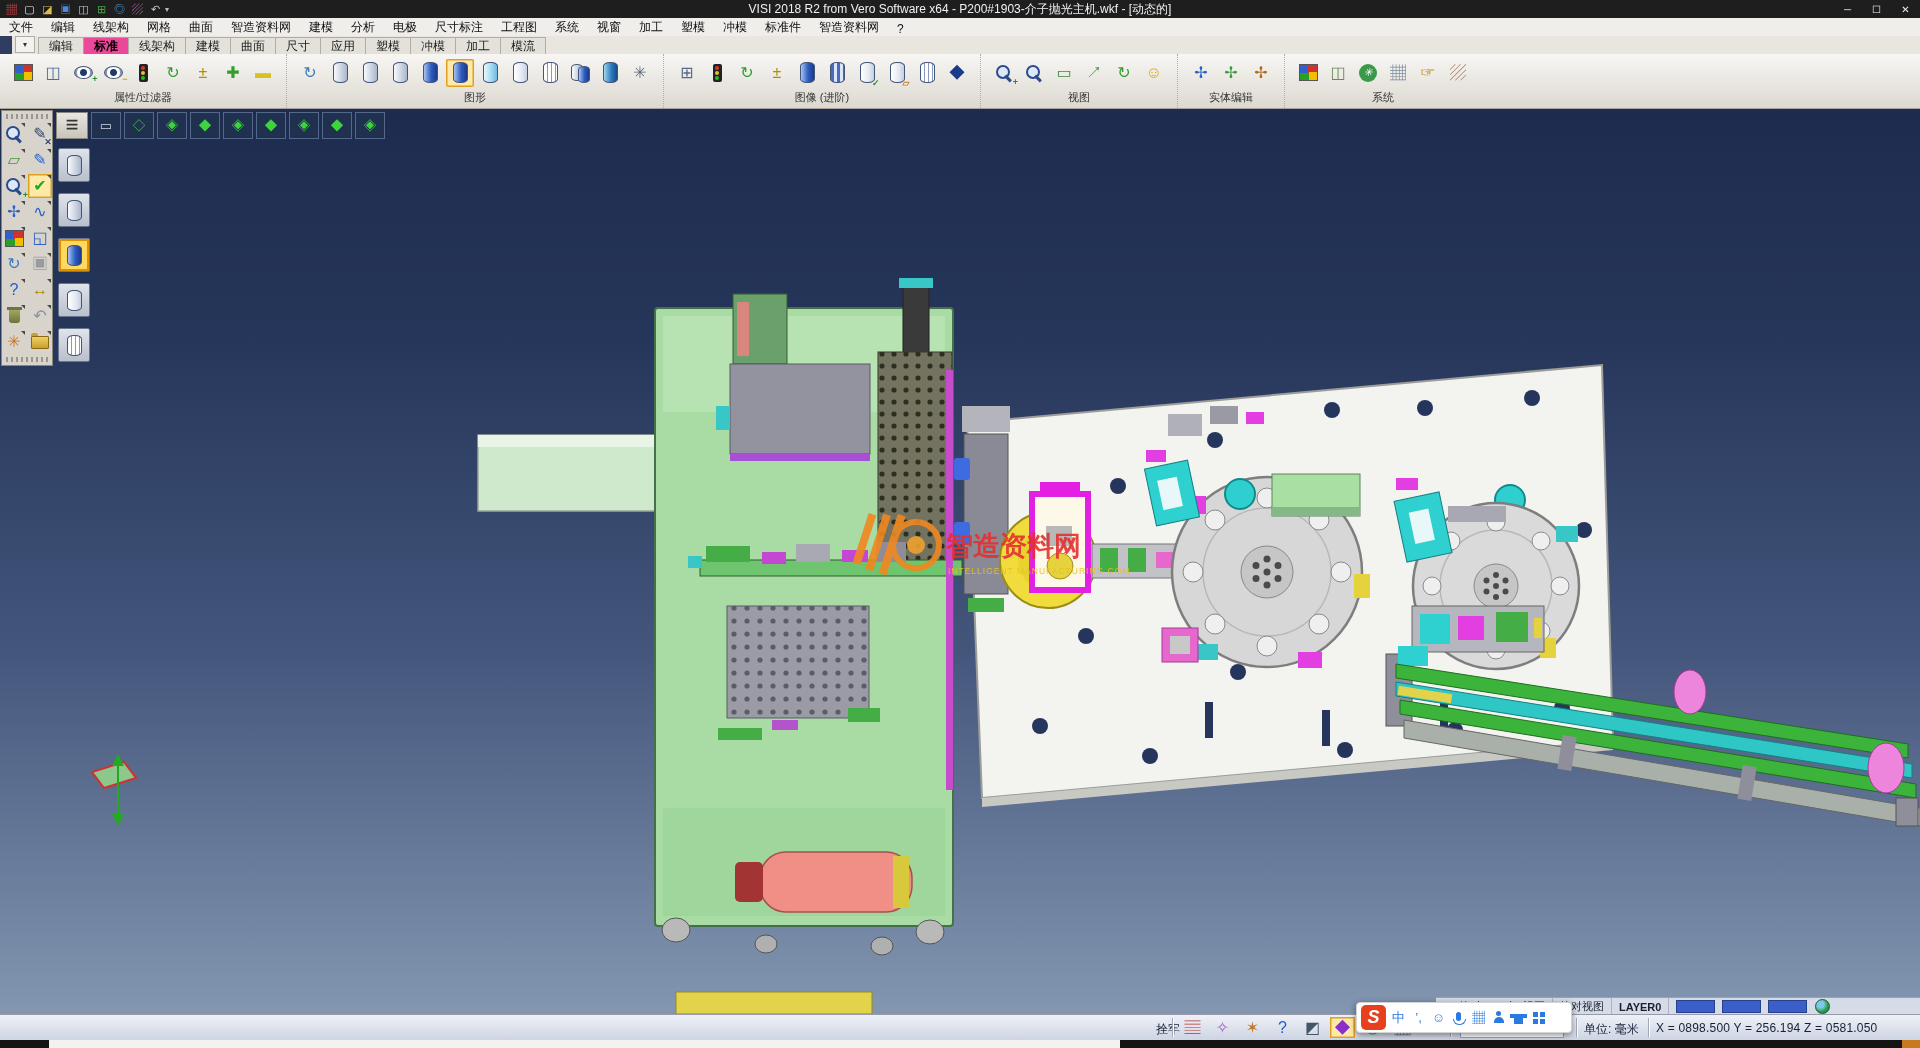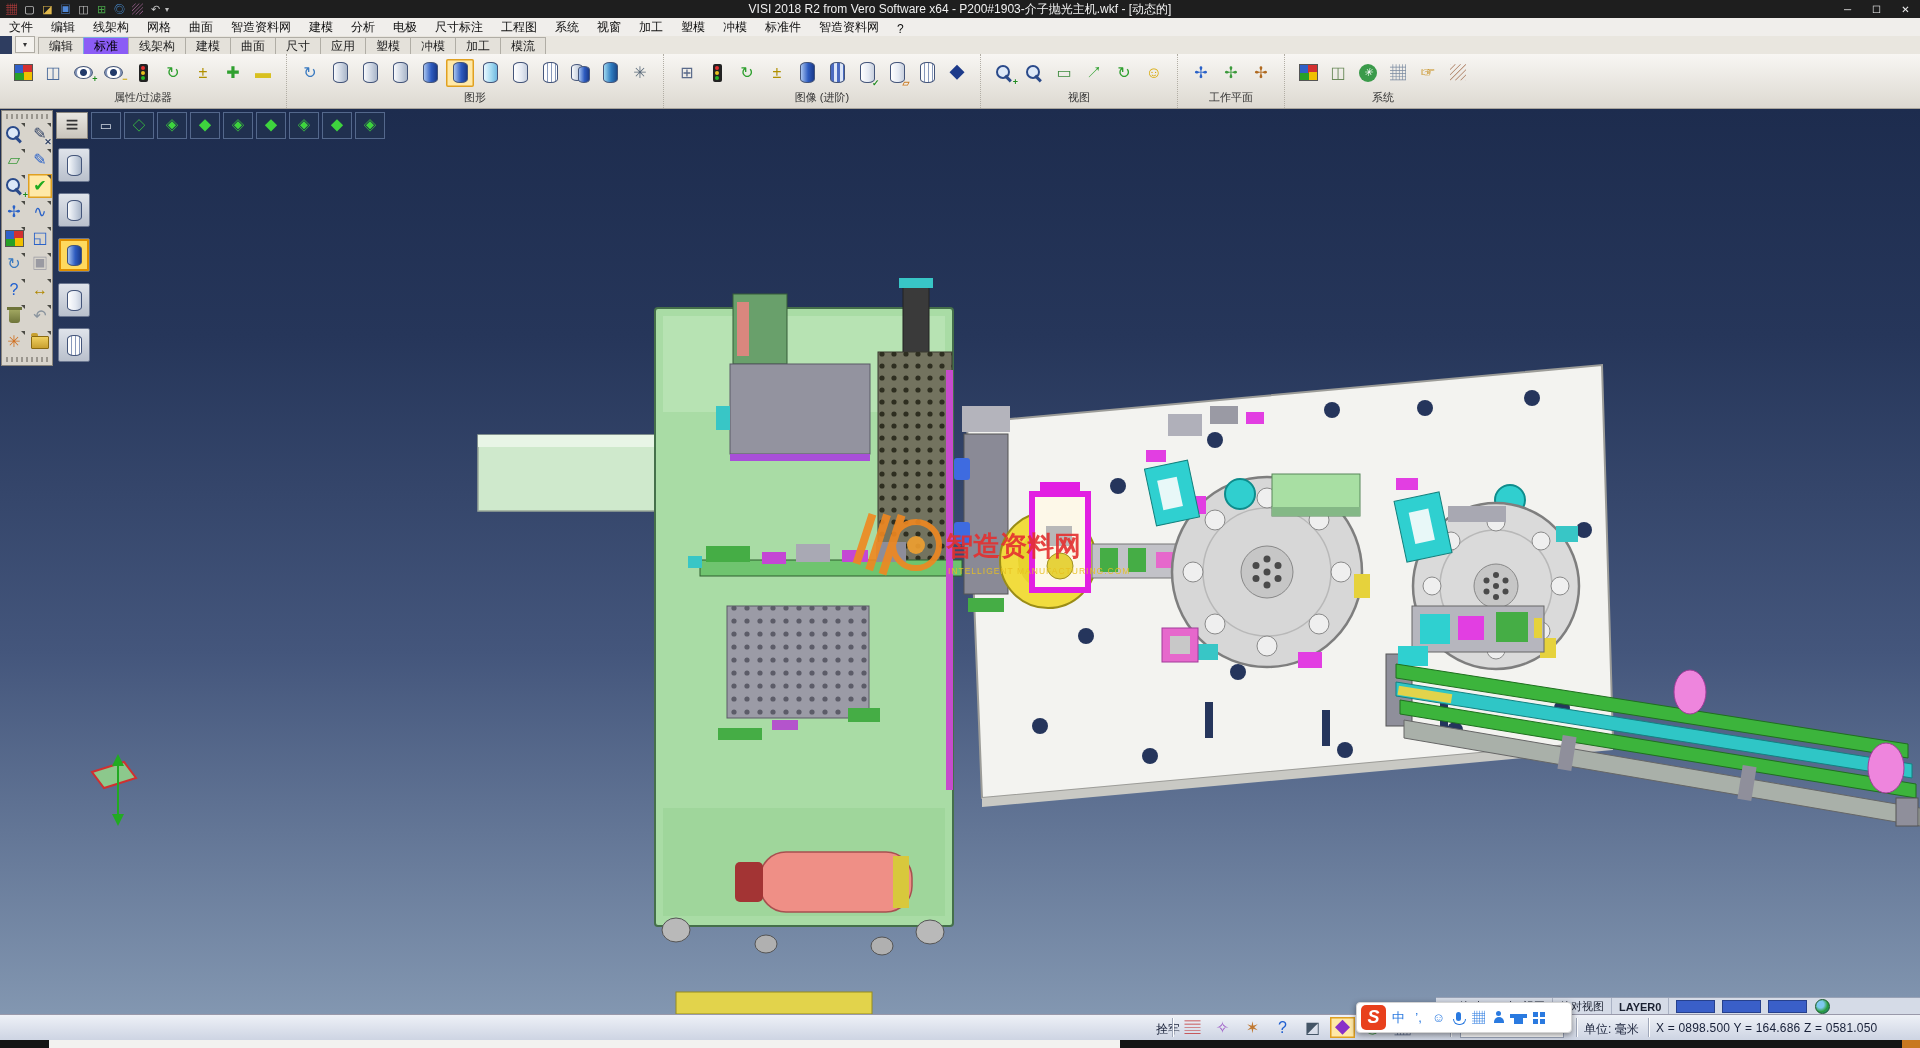--- a/index.html
+++ b/index.html
@@ -17,21 +17,21 @@
 
   
   #menubar{position:absolute;top:18px;left:0;right:0;height:18px;background:#f0eeeb;border-bottom:1px solid #d8d5cf;display:flex;align-items:flex-end;font-size:12px;z-index:40}
   .menu-item{padding:0 9px;display:flex;align-items:center;color:#101010;cursor:default}
 
   
   #tabbar{position:absolute;top:36px;left:0;right:0;height:18px;background:#e9e6df;display:flex;align-items:flex-end;font-size:12px;z-index:40}
   .corner{width:12px;height:18px;background:#2e3d60}
   .tab-drop{width:18px;height:15px;margin:0 3px 1px 3px;display:flex;align-items:center;justify-content:center;font-size:8px;border:1px solid #b0ada5;background:#f4f2ee;color:#333}
   .tab{height:15px;line-height:14px;padding:1px 10px 0;border:1px solid #b0ada5;border-bottom:none;background:#e4e1da;margin-right:-1px;color:#222;white-space:nowrap}
-  .tab.active{background:#8b5cf6;border-color:#7aabdd;font-weight:normal;color:#000}
+  .tab.active{background:#ec4899;border-color:#7aabdd;font-weight:bold;color:#000}
 
   
   #toolbar{position:absolute;top:54px;left:0;right:0;height:54px;background:linear-gradient(#f8f6f3,#ddd9d1);border-bottom:1px solid #a8a49c;display:flex;z-index:40}
   .tb-group{display:flex;flex-direction:column;align-items:center;padding:2px 9px 0;border-left:1px dotted #b2aea5}
   .tb-group:first-child{border-left:none}
   .tb-icons{display:flex;align-items:center;gap:2px;height:33px}
   .tb-label{font-size:11px;color:#333;margin-top:1px;white-space:nowrap}
   .tbi{width:28px;height:28px;display:flex;align-items:center;justify-content:center;border-radius:2px;position:relative;cursor:default}
   .tbi.active{background:#ffe9a8;box-shadow:inset 0 0 0 1.5px #e0a020}
 
@@ -368,21 +368,21 @@
           <div class="tbi">
             <span class="ic" style="color: rgb(42, 98, 200);">✢</span>
           </div>
           <div class="tbi">
             <span class="ic" style="color: rgb(60, 154, 60);">✢</span>
           </div>
           <div class="tbi">
             <span class="ic" style="color: rgb(176, 106, 32);">✢</span>
           </div>
         </div>
-        <div class="tb-label">工作平面</div>
+        <div class="tb-label">实体编辑</div>
       </div>
       <div class="tb-group">
         <div class="tb-icons">
           <div class="tbi">
             <span class="ic">
               <i class="ic-swatch"></i>
             </span>
           </div>
           <div class="tbi">
             <span class="ic" style="color: rgb(106, 138, 90);">◫</span>
@@ -778,21 +778,21 @@
         </div>
         <div class="sbi">
           <span class="ic" style="color: rgb(90, 106, 138);">▦</span>
         </div>
       </div>
     <span class="vsep" style="left:1450px"></span>
     <span id="e3f3">E3: 1.00 F3: 1.00</span>
     <span class="vsep" style="left:1576px"></span>
     <span id="units">单位: 毫米</span>
     <span class="vsep" style="left:1648px"></span>
-    <span id="coords">X = 0898.500 Y = 164.686 Z = 0581.050</span>
+    <span id="coords">X = 0898.500 Y = 256.194 Z = 0581.050</span>
   </div>
 
   <div id="ime">
     <span class="sogou">S</span>
   <div class="imei">中</div>
       <div class="imei">’,</div>
       <div class="imei">☺</div>
       <div class="imei">
         <span class="ic">
           <i class="ic-mic"></i>

